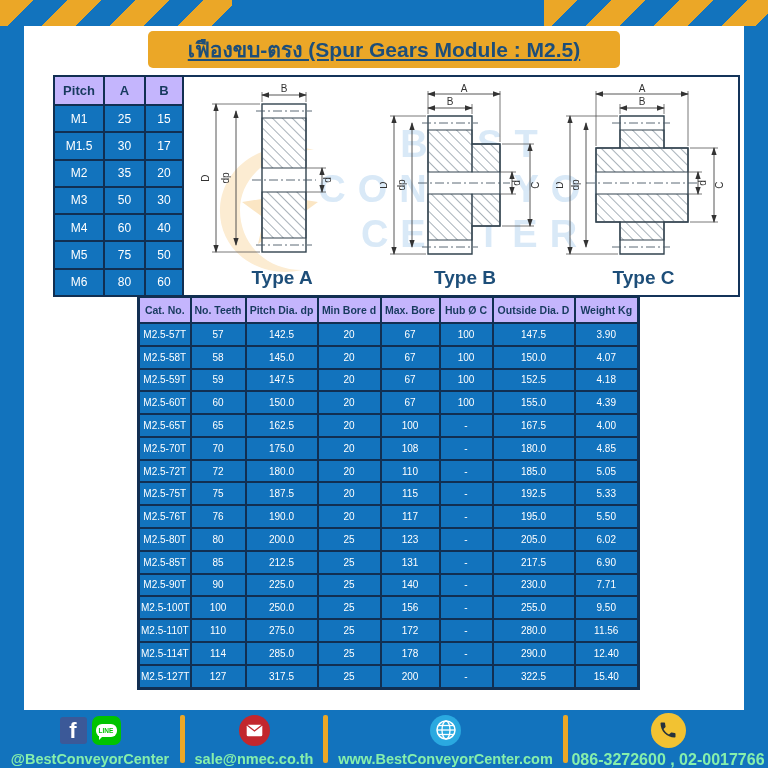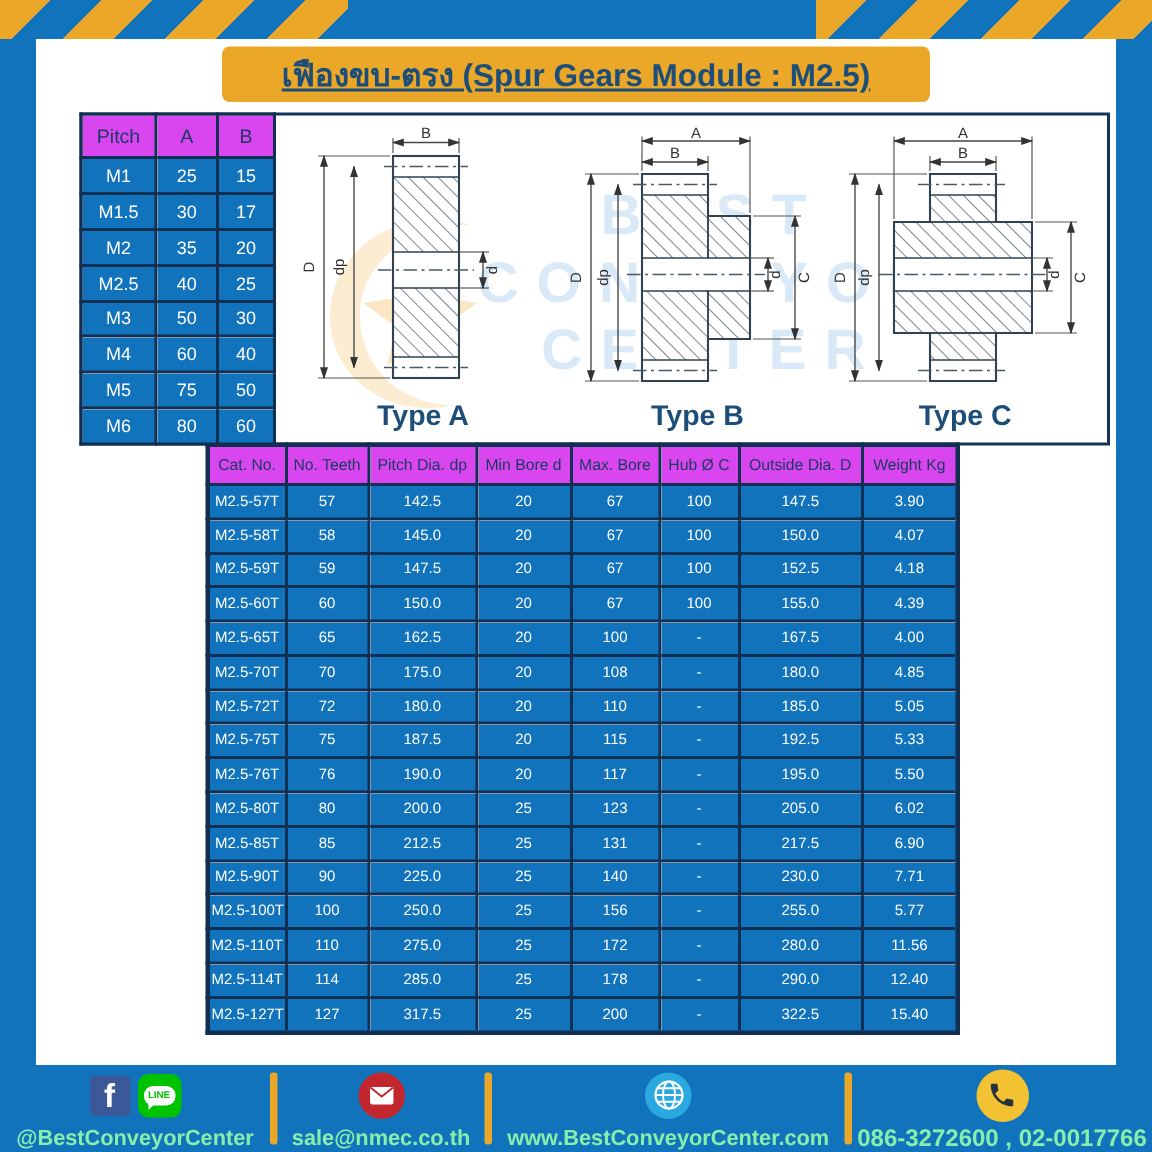--- a/index.html
+++ b/index.html
@@ -28,21 +28,21 @@
     border:2px solid #14345a;background:#ffffff;box-sizing:border-box;}
 
   
   .watermark{position:absolute;left:285px;top:122px;width:380px;text-align:center;
     color:#d9e9f7;font-weight:bold;line-height:45px;letter-spacing:12px;
     font-size:38px;pointer-events:none;z-index:1;}
   .logo-watermark{position:absolute;left:196px;top:128px;z-index:1;}
 
   
   table{border-collapse:collapse;table-layout:fixed;}
-  th{background:#d946ef;color:#173a5e;font-weight:normal;margin-top:12px;}
+  th{background:#c4b5fd;color:#173a5e;font-weight:bold;margin-top:12px;}
   td{background:#1273bd;color:#ffffff;text-align:center;}
   th,td{border:2px solid #112f52;text-align:center;overflow:hidden;white-space:nowrap;}
 
   
   .pitch-table{position:absolute;left:53px;top:75px;width:129px;height:222px;z-index:3;}
   .pitch-table th{height:25px;font-size:13px;}
   .pitch-table td{font-size:12px;}
 
   
   .drawing{position:absolute;top:84px;display:flex;flex-direction:column;align-items:center;z-index:2;}
@@ -147,25 +147,20 @@
         </tr>
         <tr>
           <td>M1.5</td>
           <td>30</td>
           <td>17</td>
         </tr>
         <tr>
           <td>M2</td>
           <td>35</td>
           <td>20</td>
-        </tr>
-        <tr>
-          <td>M2.5</td>
-          <td>40</td>
-          <td>25</td>
         </tr>
         <tr>
           <td>M3</td>
           <td>50</td>
           <td>30</td>
         </tr>
         <tr>
           <td>M4</td>
           <td>60</td>
           <td>40</td>
@@ -425,21 +420,21 @@
           <td>7.71</td>
         </tr>
         <tr>
           <td>M2.5-100T</td>
           <td>100</td>
           <td>250.0</td>
           <td>25</td>
           <td>156</td>
           <td>-</td>
           <td>255.0</td>
-          <td>5.77</td>
+          <td>9.50</td>
         </tr>
         <tr>
           <td>M2.5-110T</td>
           <td>110</td>
           <td>275.0</td>
           <td>25</td>
           <td>172</td>
           <td>-</td>
           <td>280.0</td>
           <td>11.56</td>

